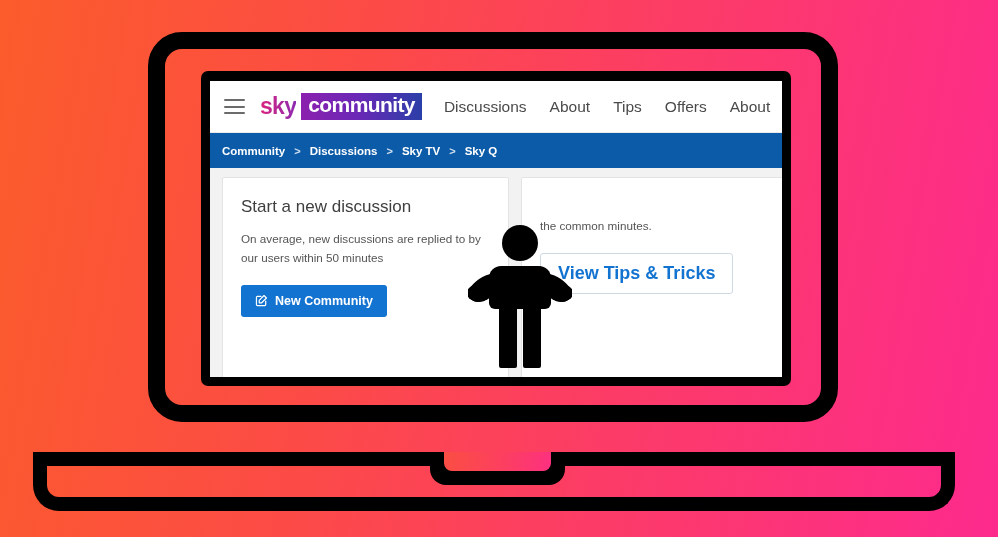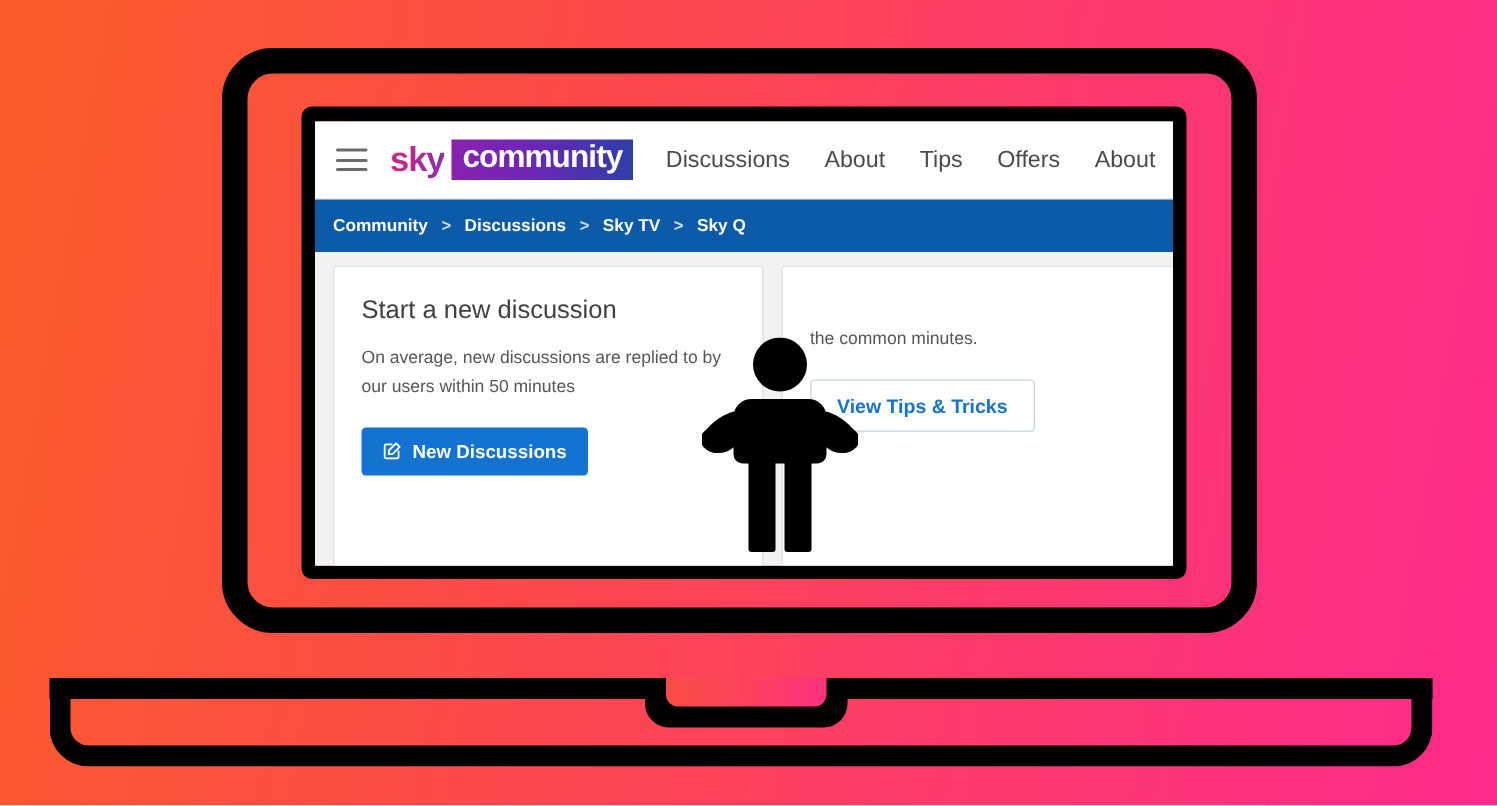--- a/index.html
+++ b/index.html
@@ -243,21 +243,21 @@
     border: none;
     cursor: pointer;
     white-space: nowrap;
     font-family: "Liberation Sans", sans-serif;
   }
   .btn-outline {
     display: inline-flex;
     justify-content: center;
     background: #ffffff;
     color: #1273D1;
-    font-size: 13px;
+    font-size: 18px;
     font-weight: bold;
     padding: 9px 17px;
     border-radius: 3px;
     border: 1px solid #cfd9e2;
     cursor: pointer;
     white-space: nowrap;
     font-family: "Liberation Sans", sans-serif;
   }
   .compose-icon {
     width: 13px;
@@ -327,21 +327,21 @@
               <h2 class="card-title">Start a new discussion</h2>
               <p class="card-text">
                 <span>On average, new discussions are replied to by</span><br>
                 <span>our users within 50 minutes</span>
               </p>
               <button class="btn-primary">
                 <svg class="compose-icon" viewBox="0 0 16 16" fill="none" stroke="#ffffff" stroke-width="1.5" stroke-linecap="round" stroke-linejoin="round">
                   <path d="M13.2 8.6v4.4a1.2 1.2 0 0 1-1.2 1.2H3a1.2 1.2 0 0 1-1.2-1.2V4a1.2 1.2 0 0 1 1.2-1.2h4.4"></path>
                   <path d="M11.1 1.9 14.1 4.9 8.2 10.8 5.2 10.8 5.2 7.8z"></path>
                 </svg>
-                <span>New Discussions</span>
+                <span>New Community</span>
               </button>
             </div>
 
             <div class="card">
               <p class="card-text">
                 <br>
                 <span>the common minutes.</span>
               </p>
               <button class="btn-outline">
                 <span>View Tips &amp; Tricks</span>

